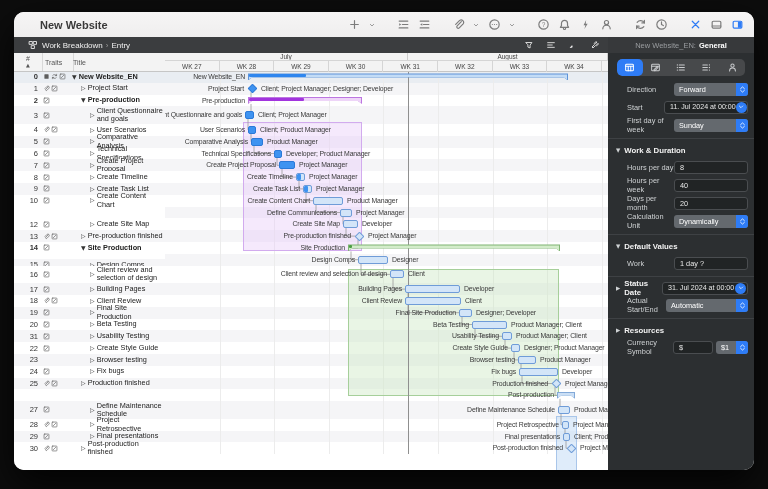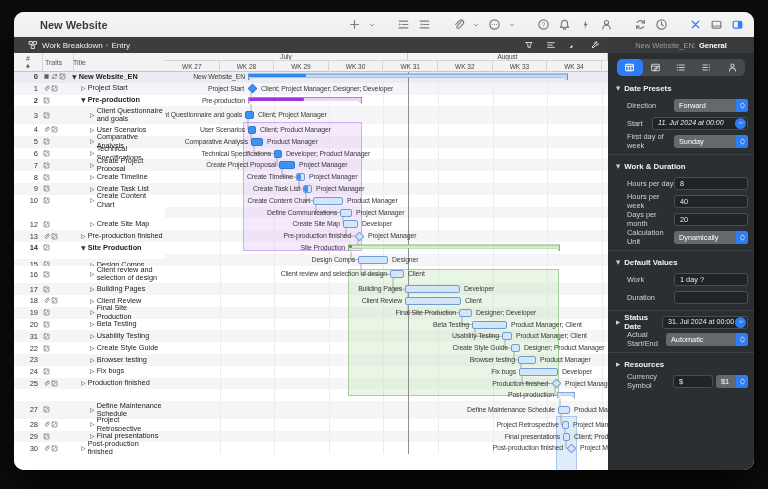--- a/index.html
+++ b/index.html
@@ -1001,40 +1001,36 @@
           <div class="tab">
             <span style="display: inline-flex; width: 11px; height: 11px;">
               <svg viewBox="0 0 12 12" width="11" height="11" fill="none" stroke="#c9cbcd" stroke-width="1.1" stroke-linecap="round" stroke-linejoin="round">
                 <circle cx="6" cy="4" r="1.8"></circle>
                 <path d="M2.8 9.8a3.2 3.2 0 016.4 0"></path>
               </svg>
             </span>
           </div>
         </div>
       <div id="sidebar-content">
-          <div class="sec">
-            <span class="disc">▼</span>
-            <span class="sect">Date Presets</span>
-          </div>
           <div class="srow">
             <span class="slabel">Direction</span>
             <div class="popup" style="width: 74px;">
               <span class="pv">Forward</span>
               <div class="pcap">
                 <span style="display: inline-flex; width: 9px; height: 9px;">
                   <svg viewBox="0 0 12 12" width="9" height="9" fill="none" stroke="#ffffff" stroke-width="1.1" stroke-linecap="round" stroke-linejoin="round">
                     <path d="M3.5 4.8L6 2.6l2.5 2.2M3.5 7.2L6 9.4l2.5-2.2"></path>
                   </svg>
                 </span>
               </div>
             </div>
           </div>
           <div class="srow">
             <span class="slabel">Start</span>
-            <div class="dfield" style="width: 96px; font-style: italic;">
+            <div class="dfield" style="width: 84px;">
               <span class="pv">11. Jul 2024 at 00:00</span>
               <div class="dcirc">
                 <span style="display: inline-flex; width: 8px; height: 8px;">
                   <svg viewBox="0 0 12 12" width="8" height="8" fill="none" stroke="#ffffff" stroke-width="1.1" stroke-linecap="round" stroke-linejoin="round">
                     <path d="M3.5 4.5L6 7l2.5-2.5"></path>
                   </svg>
                 </span>
               </div>
             </div>
           </div>
@@ -1089,26 +1085,20 @@
           </div>
           <div class="sdiv"></div>
           <div class="sec">
             <span class="disc">▼</span>
             <span class="sect">Default Values</span>
           </div>
           <div class="srow">
             <span class="slabel">Work</span>
             <div class="sfield" style="width: 74px;">
               <span class="pv">1 day ?</span>
-            </div>
-          </div>
-          <div class="srow">
-            <span class="slabel">Duration</span>
-            <div class="sfield" style="width: 74px;">
-              <span class="pv"></span>
             </div>
           </div>
           <div class="sdiv"></div>
           <div class="sec">
             <span class="disc">▶</span>
             <span class="sect">Status Date</span>
             <div class="dfield" style="width: 86px;">
               <span class="pv">31. Jul 2024 at 00:00</span>
               <div class="dcirc">
                 <span style="display: inline-flex; width: 8px; height: 8px;">

